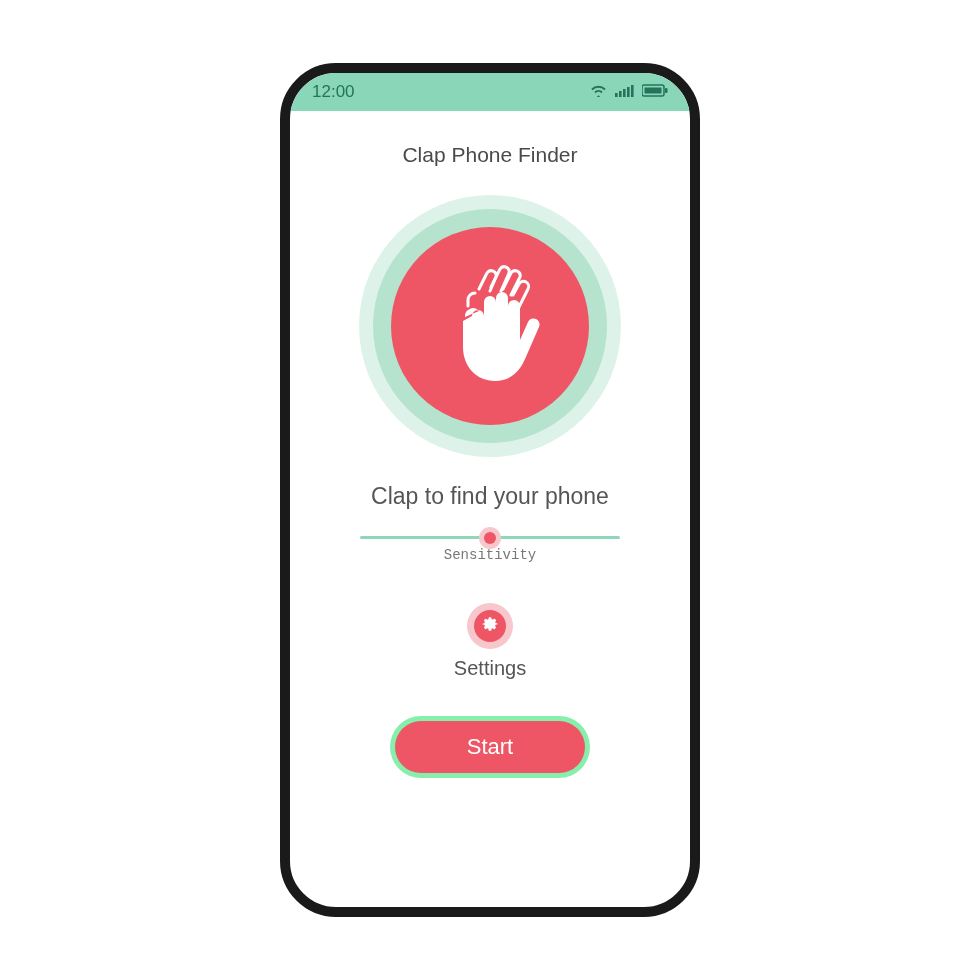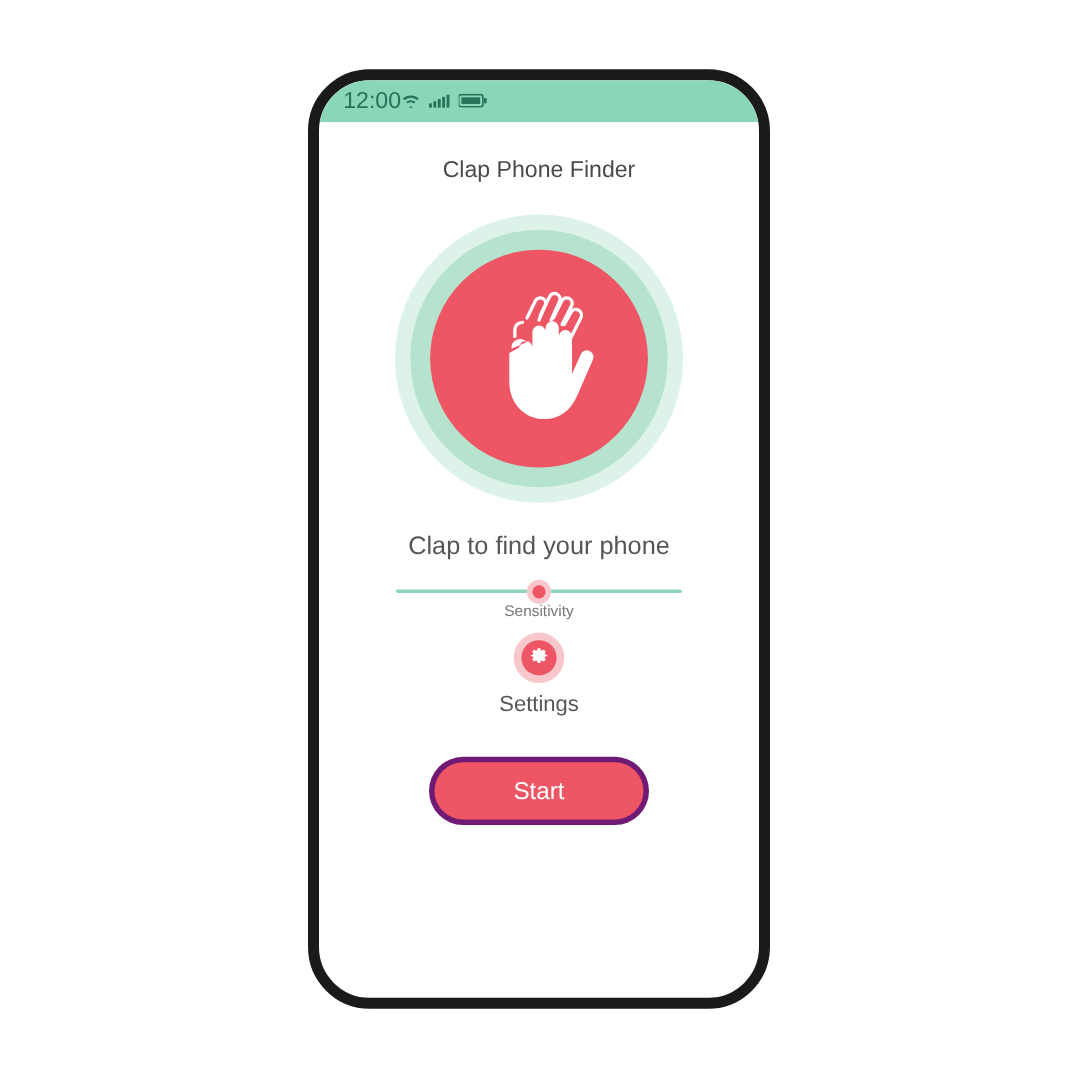--- a/index.html
+++ b/index.html
@@ -19,23 +19,24 @@
     border-radius: 56px;
     background: #ffffff;
     position: relative;
     overflow: hidden;
   }
   .status-bar {
     height: 38px;
     background: #89d7b8;
     display: flex;
     align-items: center;
+    justify-content: space-between;
     padding: 0 22px;
     color: #25735a;
-    font-size: 21px;
+    font-size: 17px;
     font-weight: 500;
   }
   .status-icons { display: flex; align-items: center; gap: 8px; }
   .content {
     padding: 22px 44px 0;
     display: flex;
     flex-direction: column;
     align-items: center;
     height: calc(100% - 38px);
   }
@@ -87,39 +88,40 @@
     display:flex;align-items:center;justify-content:center;
   }
   .slider-thumb::after {
     content:"";
     width: 12px; height: 12px; border-radius:50%;
     background:#ee5665;
   }
   .slider-label {
     font-size: 14px;
     color: #777;
-    margin-bottom: 12px;
+    margin-bottom: 40px;
+    font-family: Liberation Mono, monospace;
   }
   .settings-btn {
     width: 46px; height:46px; border-radius:50%;
     background:#f7c7cc;
     display:flex;align-items:center;justify-content:center;
     margin-bottom: 8px;
     cursor:pointer;
   }
   .settings-inner {
     width:32px;height:32px;border-radius:50%;
     background:#ee5665;
     display:flex;align-items:center;justify-content:center;
   }
   .settings-label {
     font-size:20px; color:#555; margin-bottom: 36px;
   }
   .start-wrap {
-    background:#701a75;
+    background:#86efac;
     padding:5px;
     border-radius: 36px;
   }
   .start-btn {
     width: 190px;
     height: 52px;
     border-radius: 30px;
     background:#ee5665;
     color:#fff;
     font-size:22px;

